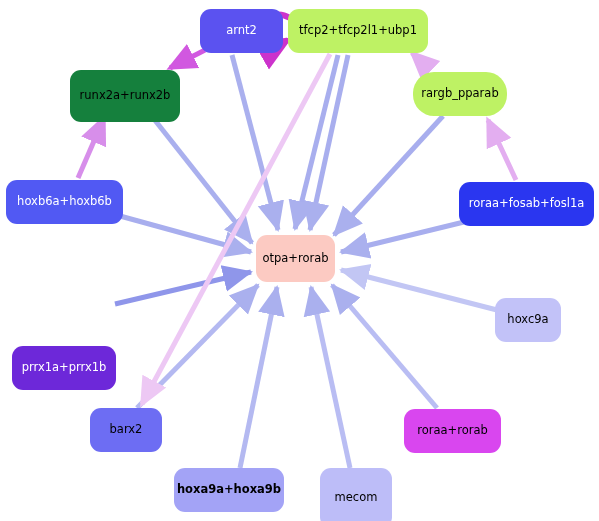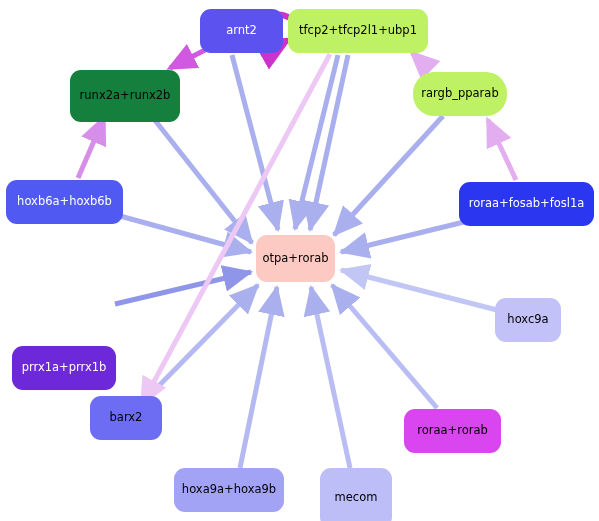--- a/index.html
+++ b/index.html
@@ -85,18 +85,18 @@
   <div id="nodes">
       <div class="node" style="left: 200px; top: 9px; width: 83px; height: 44px; background: rgb(91, 82, 240); color: rgb(255, 255, 255);">arnt2</div>
       <div class="node" style="left: 288px; top: 9px; width: 140px; height: 44px; background: #bef264; color: rgb(0, 0, 0);">tfcp2+tfcp2l1+ubp1</div>
       <div class="node" style="left: 70px; top: 70px; width: 110px; height: 52px; background: #15803d; color: rgb(0, 0, 0);">runx2a+runx2b</div>
       <div class="node" style="left: 413px; top: 72px; width: 94px; height: 44px; background: #bef264; color: rgb(0, 0, 0); border-radius: 21px;">rargb_pparab</div>
       <div class="node" style="left: 6px; top: 180px; width: 117px; height: 44px; background: rgb(81, 89, 243); color: rgb(255, 255, 255); text-align: right;">hoxb6a+hoxb6b</div>
       <div class="node" style="left: 459px; top: 182px; width: 135px; height: 44px; background: rgb(42, 54, 240); color: rgb(255, 255, 255);">roraa+fosab+fosl1a</div>
       <div class="node" style="left: 256px; top: 235px; width: 79px; height: 47px; background: rgb(252, 202, 194); color: rgb(0, 0, 0);">otpa+rorab</div>
       <div class="node" style="left: 12px; top: 298px; width: 104px; height: 44px; background: #6d28d9; color: rgb(255, 255, 255); margin-top: 48px;">prrx1a+prrx1b</div>
       <div class="node" style="left: 495px; top: 298px; width: 66px; height: 44px; background: rgb(194, 194, 248); color: rgb(0, 0, 0);">hoxc9a</div>
-      <div class="node" style="left: 90px; top: 396px; width: 72px; height: 44px; background: rgb(109, 109, 243); color: rgb(0, 0, 0);">barx2</div>
+      <div class="node" style="left: 90px; top: 408px; width: 72px; height: 44px; background: rgb(109, 109, 243); color: rgb(0, 0, 0);">barx2</div>
       <div class="node" style="left: 404px; top: 409px; width: 97px; height: 44px; background: #d946ef; color: rgb(0, 0, 0);">roraa+rorab</div>
-      <div class="node" style="left: 174px; top: 468px; width: 110px; height: 44px; background: rgb(163, 163, 246); color: rgb(0, 0, 0);">hoxa9a+hoxa9b</div>
+      <div class="node" style="left: 174px; top: 468px; width: 110px; height: 44px; background: rgb(163, 163, 246); color: rgb(0, 0, 0); font-weight: bold;">hoxa9a+hoxa9b</div>
       <div class="node" style="left: 320px; top: 468px; width: 72px; height: 60px; background: rgb(189, 189, 248); color: rgb(0, 0, 0);">mecom</div>
     </div>
 </div>
 
 </body></html>

